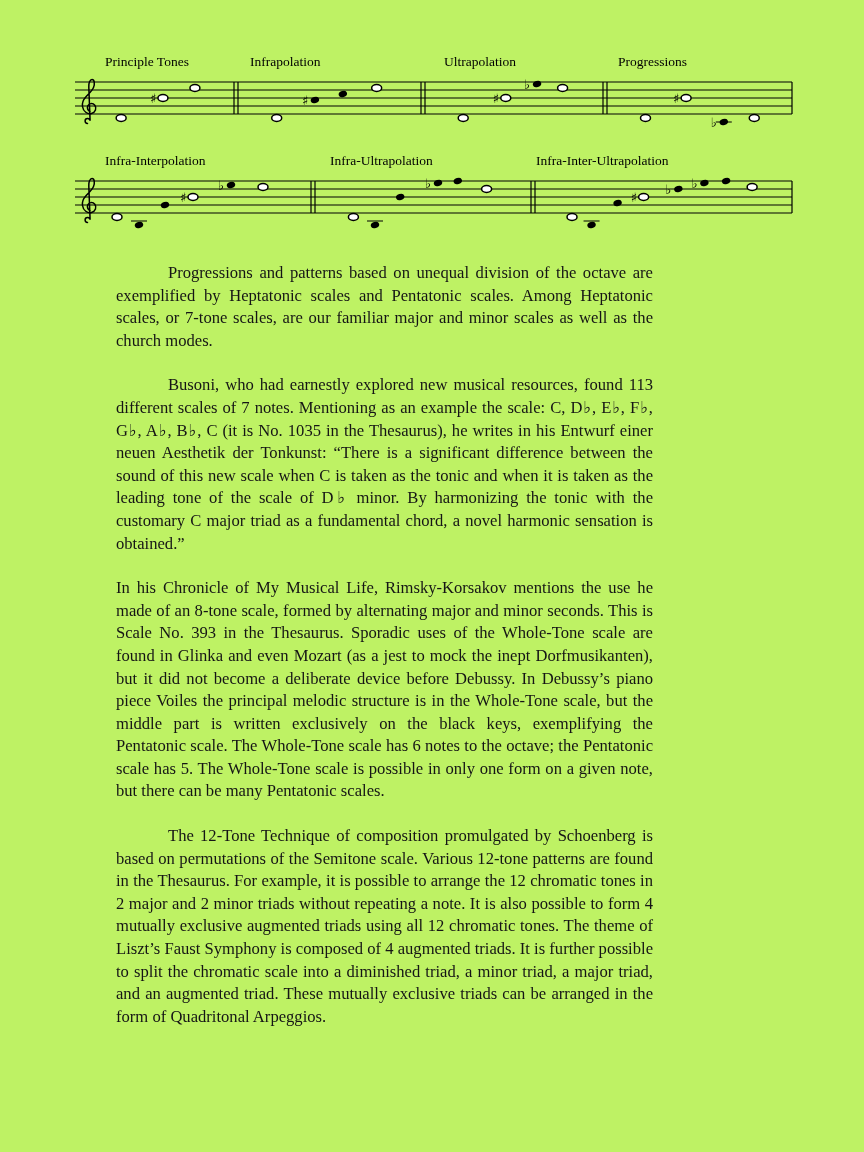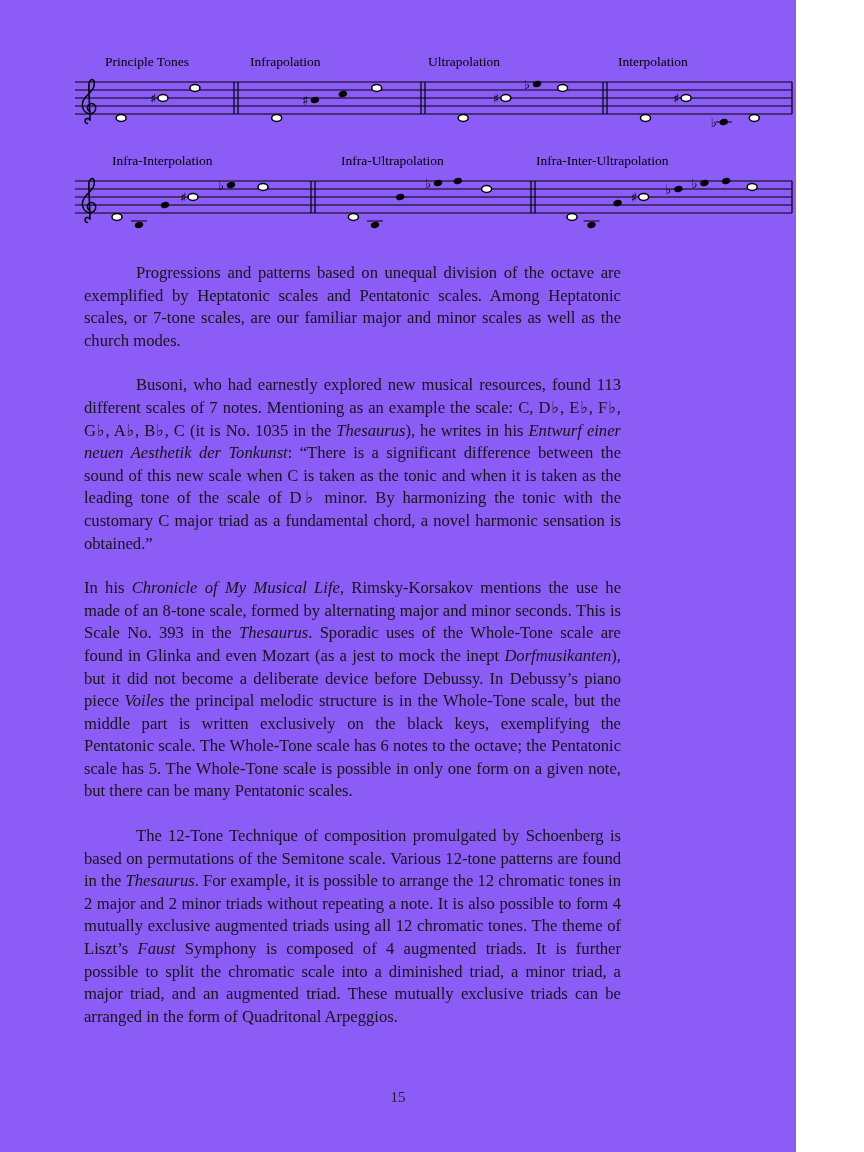--- a/index.html
+++ b/index.html
@@ -1,40 +1,40 @@
 <!DOCTYPE html>
 <html><head>
 <meta charset="utf-8">
 <style>
   html,body{margin:0;padding:0;background:#ffffff;}
-  .page{position:relative;width:796px;height:1152px;background:#8b5cf6;overflow:hidden;
+  .page{position:relative;width:864px;height:1152px;background:#bef264;overflow:hidden;
         font-family:"Liberation Serif",serif;color:#111;}
   .notation{padding-top:52px;}
   .system{position:relative;height:99px;width:864px;}
   .staff-label{position:absolute;top:2px;font-size:13.5px;color:#000;white-space:nowrap;}
   .system svg{position:absolute;left:0;top:18px;display:block;}
-  .body-text{margin:12px 0 0 84px;width:537px;font-size:16.6px;line-height:22.6px;
+  .body-text{margin:12px 0 0 116px;width:537px;font-size:16.6px;line-height:22.6px;
              text-align:justify;color:#151515;}
   .body-text p{margin:0 0 22px 0;}
   .body-text p.indent{text-indent:52px;}
-  .it{font-style:italic;}
+  .it{}
   .page-number{position:absolute;left:0;right:0;bottom:46px;text-align:center;font-size:15px;color:#222;}
 </style>
 </head>
 <body>
 
 <div class="page">
 
   <div class="notation">
 
     <div class="system">
       <span class="staff-label" style="left:105px">Principle Tones</span>
       <span class="staff-label" style="left:250px">Infrapolation</span>
-      <span class="staff-label" style="left:428px">Ultrapolation</span>
-      <span class="staff-label" style="left:618px">Interpolation</span>
+      <span class="staff-label" style="left:444px">Ultrapolation</span>
+      <span class="staff-label" style="left:618px">Progressions</span>
       <svg width="864" height="72">
           <line x1="75" y1="12" x2="792" y2="12" stroke="#000" stroke-width="1"></line>
           <line x1="75" y1="20" x2="792" y2="20" stroke="#000" stroke-width="1"></line>
           <line x1="75" y1="28" x2="792" y2="28" stroke="#000" stroke-width="1"></line>
           <line x1="75" y1="36" x2="792" y2="36" stroke="#000" stroke-width="1"></line>
           <line x1="75" y1="44" x2="792" y2="44" stroke="#000" stroke-width="1"></line>
           <line x1="238" y1="12" x2="238" y2="44" stroke="#000" stroke-width="1.2"></line>
           <line x1="234" y1="12" x2="234" y2="44" stroke="#000" stroke-width="1.2"></line>
           <line x1="425" y1="12" x2="425" y2="44" stroke="#000" stroke-width="1.2"></line>
           <line x1="421" y1="12" x2="421" y2="44" stroke="#000" stroke-width="1.2"></line>
@@ -61,22 +61,22 @@
           <text x="673.1" y="32.5" font-size="13" font-family="&quot;DejaVu Sans&quot;, sans-serif" fill="#000">♯</text>
           <ellipse cx="686.1" cy="28" rx="5" ry="3.4" fill="#fff" stroke="#000" stroke-width="1.5"></ellipse>
           <line x1="715.8" y1="52" x2="731.8" y2="52" stroke="#000" stroke-width="1"></line>
           <text x="710.8" y="56.5" font-size="13" font-family="&quot;DejaVu Sans&quot;, sans-serif" fill="#000">♭</text>
           <ellipse cx="723.8" cy="52" rx="4.3" ry="3.1" fill="#000" transform="rotate(-18 723.8 52)"></ellipse>
           <ellipse cx="754.25" cy="48" rx="5" ry="3.4" fill="#fff" stroke="#000" stroke-width="1.5"></ellipse>
         </svg>
     </div>
 
     <div class="system">
-      <span class="staff-label" style="left:112px">Infra-Interpolation</span>
-      <span class="staff-label" style="left:341px">Infra-Ultrapolation</span>
+      <span class="staff-label" style="left:105px">Infra-Interpolation</span>
+      <span class="staff-label" style="left:330px">Infra-Ultrapolation</span>
       <span class="staff-label" style="left:536px">Infra-Inter-Ultrapolation</span>
       <svg width="864" height="72">
           <line x1="75" y1="12" x2="792" y2="12" stroke="#000" stroke-width="1"></line>
           <line x1="75" y1="20" x2="792" y2="20" stroke="#000" stroke-width="1"></line>
           <line x1="75" y1="28" x2="792" y2="28" stroke="#000" stroke-width="1"></line>
           <line x1="75" y1="36" x2="792" y2="36" stroke="#000" stroke-width="1"></line>
           <line x1="75" y1="44" x2="792" y2="44" stroke="#000" stroke-width="1"></line>
           <line x1="315" y1="12" x2="315" y2="44" stroke="#000" stroke-width="1.2"></line>
           <line x1="311" y1="12" x2="311" y2="44" stroke="#000" stroke-width="1.2"></line>
           <line x1="535" y1="12" x2="535" y2="44" stroke="#000" stroke-width="1.2"></line>
@@ -130,15 +130,14 @@
     <p>
       <span>In his </span><span class="it">Chronicle of My Musical Life</span><span>, Rimsky-Korsakov mentions the use he made of an 8-tone scale, formed by alternating major and minor seconds. This is Scale No. 393 in the </span><span class="it">Thesaurus</span><span>. Sporadic uses of the Whole-Tone scale are found in Glinka and even Mozart (as a jest to mock the inept </span><span class="it">Dorfmusikanten</span><span>), but it did not become a deliberate device before Debussy. In Debussy’s piano piece </span><span class="it">Voiles</span><span> the principal melodic structure is in the Whole-Tone scale, but the middle part is written exclusively on the black keys, exemplifying the Pentatonic scale. The Whole-Tone scale has 6 notes to the octave; the Pentatonic scale has 5. The Whole-Tone scale is possible in only one form on a given note, but there can be many Pentatonic scales.</span>
     </p>
 
     <p class="indent">
       <span>The 12-Tone Technique of composition promulgated by Schoenberg is based on permutations of the Semitone scale. Various 12-tone patterns are found in the </span><span class="it">Thesaurus</span><span>. For example, it is possible to arrange the 12 chromatic tones in 2 major and 2 minor triads without repeating a note. It is also possible to form 4 mutually exclusive augmented triads using all 12 chromatic tones. The theme of Liszt’s </span><span class="it">Faust</span><span> Symphony is composed of 4 augmented triads. It is further possible to split the chromatic scale into a diminished triad, a minor triad, a major triad, and an augmented triad. These mutually exclusive triads can be arranged in the form of Quadritonal Arpeggios.</span>
     </p>
 
   </div>
 
-  <div class="page-number">15</div>
 
 </div>
 
 </body></html>

